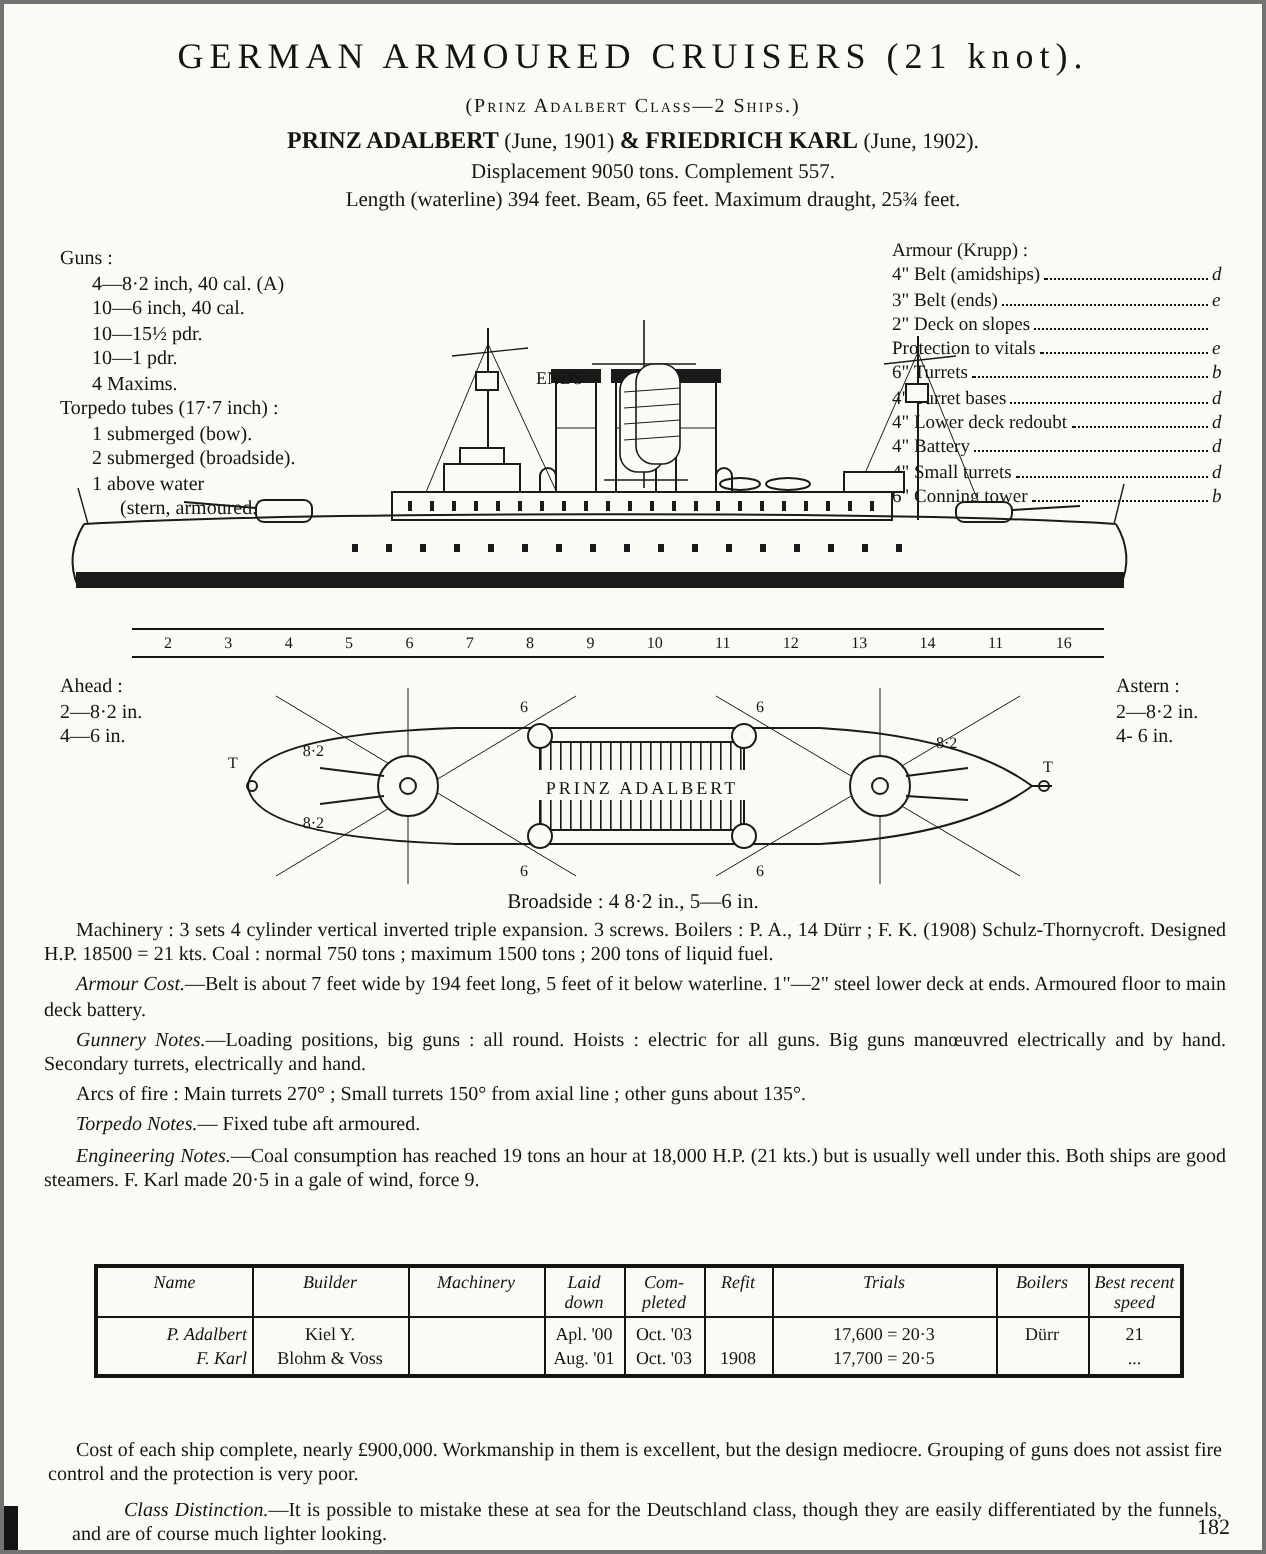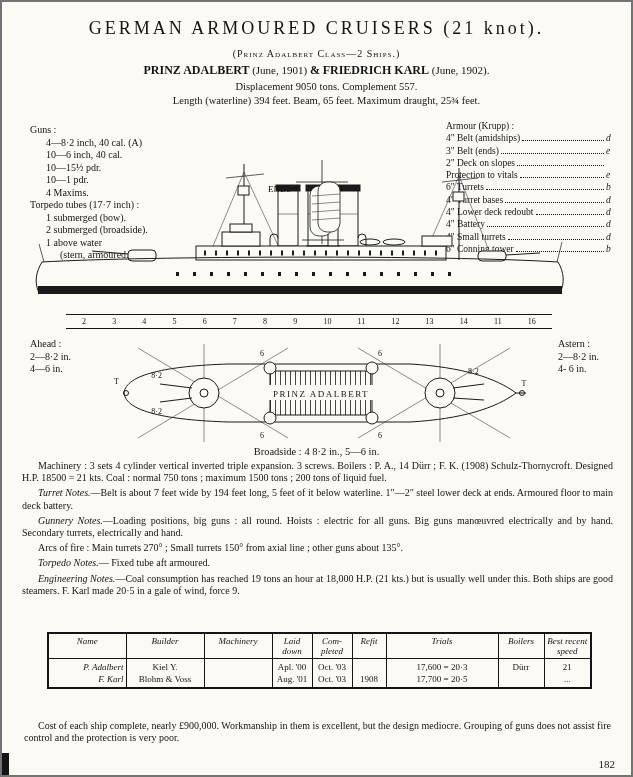--- a/index.html
+++ b/index.html
@@ -294,21 +294,21 @@
       <text x="270" y="96" font-size="8" text-anchor="middle">6</text>
       <text x="4" y="42" font-size="8">T</text>
       <text x="414" y="44" font-size="8" text-anchor="middle">T</text>
     </svg>
   </div>
 
   <div class="broadside">Broadside :  4  8·2 in., 5—6 in.</div>
 
   <div class="notes">
     <p class="note roman-lead"><span class="lead">Machinery :</span><span> 3 sets 4 cylinder vertical inverted triple expansion.  3 screws.  Boilers : P. A., 14 Dürr ;  F. K. (1908) Schulz-Thornycroft.  Designed H.P. 18500 = 21 kts.  Coal : normal 750 tons ; maximum 1500 tons ;  200 tons of liquid fuel.</span></p>
-    <p class="note"><span class="lead">Turret Notes.</span><span>—Belt is about 7 feet wide by 194 feet long, 5 feet of it below waterline.  1"—2" steel lower deck at ends.  Armoured floor to main deck battery.</span></p>
+    <p class="note"><span class="lead">Armour Cost.</span><span>—Belt is about 7 feet wide by 194 feet long, 5 feet of it below waterline.  1"—2" steel lower deck at ends.  Armoured floor to main deck battery.</span></p>
     <p class="note"><span class="lead">Gunnery Notes.</span><span>—Loading positions, big guns : all round.  Hoists : electric for all guns.  Big guns manœuvred electrically and by hand.  Secondary turrets, electrically and hand.</span></p>
     <p class="note-cont">Arcs of fire : Main turrets 270° ;  Small turrets 150° from axial line ;  other guns about 135°.</p>
     <p class="note"><span class="lead">Torpedo Notes.</span><span>— Fixed tube aft armoured.</span></p>
     <p class="note"><span class="lead">Engineering Notes.</span><span>—Coal consumption has reached 19 tons an hour at 18,000 H.P. (21 kts.) but is usually well under this.  Both ships are good steamers.  F. Karl made 20·5 in a gale of wind, force 9.</span></p>
   </div>
 
   <table class="ship-table">
     <colgroup>
       <col style="width:78px">
         <col style="width:78px">
@@ -370,17 +370,18 @@
         <td>
           <div class="cell-line">21</div>
           <div class="cell-line">...</div>
         </td>
       </tr>
     </tbody>
   </table>
 
   <p class="cost-para">Cost of each ship complete, nearly £900,000.  Workmanship in them is excellent, but the design mediocre. Grouping of guns does not assist fire control and the protection is very poor.</p>
 
+  <p class="class-para"><span class="lead">Class Distinction.</span><span>—It is possible to mistake these at sea for the Deutschland class, though they are easily differentiated by the funnels, and are of course much lighter looking.</span></p>
 
   <div class="page-num">182</div>
   <div class="scan-mark"></div>
 
 </div>
 
 </body></html>

